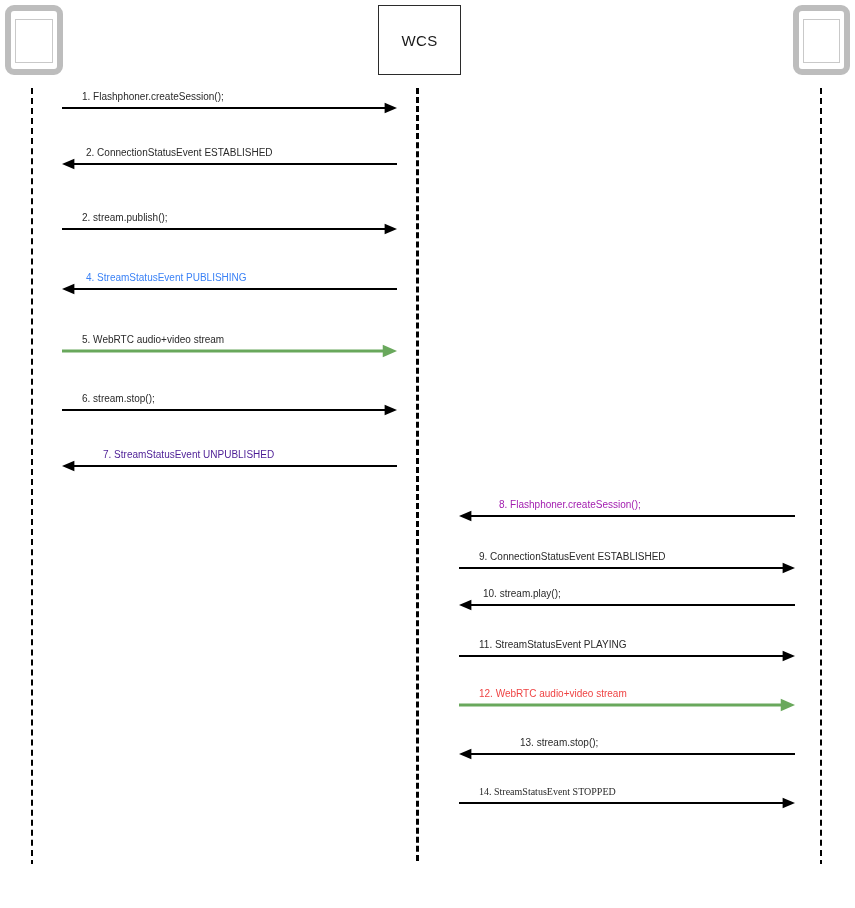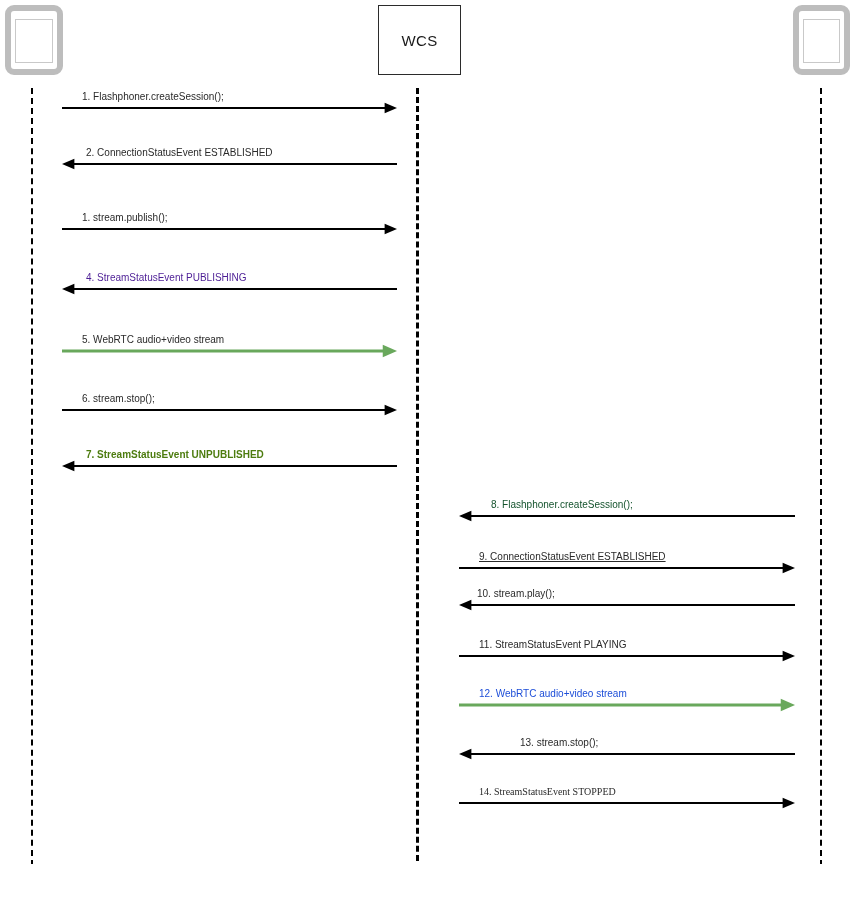--- a/index.html
+++ b/index.html
@@ -108,84 +108,84 @@
         </svg>
       </div>
       <div class="msg" style="left: 62px; top: 164px; width: 335px;">
         <div class="msg-label" style="color: rgb(42, 42, 42); left: 24px;">2. ConnectionStatusEvent ESTABLISHED</div>
         <svg class="msg-arrow" width="335" height="16" viewBox="0 0 335 16" style="top: -8px;">
           <line x1="6.5" y1="8" x2="335" y2="8" stroke="#000000" stroke-width="2"></line>
           <polygon points="0,8 12.35,2.67 12.35,13.33" fill="#000000"></polygon>
         </svg>
       </div>
       <div class="msg" style="left: 62px; top: 229px; width: 335px;">
-        <div class="msg-label" style="color: rgb(42, 42, 42); left: 20px;">1. stream.publish();</div>
+        <div class="msg-label" style="color: rgb(42, 42, 42); left: 20px;">2. stream.publish();</div>
         <svg class="msg-arrow" width="335" height="16" viewBox="0 0 335 16" style="top: -8px;">
           <line x1="0" y1="8" x2="328.5" y2="8" stroke="#000000" stroke-width="2"></line>
           <polygon points="335,8 322.65,2.67 322.65,13.33" fill="#000000"></polygon>
         </svg>
       </div>
       <div class="msg" style="left: 62px; top: 289px; width: 335px;">
-        <div class="msg-label" style="color: #4c1d95; left: 24px;">4. StreamStatusEvent PUBLISHING</div>
+        <div class="msg-label" style="color: #3b82f6; left: 24px;">4. StreamStatusEvent PUBLISHING</div>
         <svg class="msg-arrow" width="335" height="16" viewBox="0 0 335 16" style="top: -8px;">
           <line x1="6.5" y1="8" x2="335" y2="8" stroke="#000000" stroke-width="2"></line>
           <polygon points="0,8 12.35,2.67 12.35,13.33" fill="#000000"></polygon>
         </svg>
       </div>
       <div class="msg" style="left: 62px; top: 351px; width: 335px;">
         <div class="msg-label" style="color: rgb(42, 42, 42); left: 20px;">5. WebRTC audio+video stream</div>
         <svg class="msg-arrow" width="335" height="16" viewBox="0 0 335 16" style="top: -8px;">
           <line x1="0" y1="8" x2="327.5" y2="8" stroke="#69a85c" stroke-width="3.2"></line>
           <polygon points="335,8 320.75,1.8500000000000005 320.75,14.149999999999999" fill="#69a85c"></polygon>
         </svg>
       </div>
       <div class="msg" style="left: 62px; top: 410px; width: 335px;">
         <div class="msg-label" style="color: rgb(42, 42, 42); left: 20px; margin-top: 46px;">6. stream.stop();</div>
         <svg class="msg-arrow" width="335" height="16" viewBox="0 0 335 16" style="top: -8px;">
           <line x1="0" y1="8" x2="328.5" y2="8" stroke="#000000" stroke-width="2"></line>
           <polygon points="335,8 322.65,2.67 322.65,13.33" fill="#000000"></polygon>
         </svg>
       </div>
       <div class="msg" style="left: 62px; top: 466px; width: 335px;">
-        <div class="msg-label" style="color: #4d7c0f; left: 24px; font-weight: bold;">7. StreamStatusEvent UNPUBLISHED</div>
+        <div class="msg-label" style="color: #4c1d95; left: 41px;">7. StreamStatusEvent UNPUBLISHED</div>
         <svg class="msg-arrow" width="335" height="16" viewBox="0 0 335 16" style="top: -8px;">
           <line x1="6.5" y1="8" x2="335" y2="8" stroke="#000000" stroke-width="2"></line>
           <polygon points="0,8 12.35,2.67 12.35,13.33" fill="#000000"></polygon>
         </svg>
       </div>
       <div class="msg" style="left: 459px; top: 516px; width: 336px;">
-        <div class="msg-label" style="color: #14532d; left: 32px;">8. Flashphoner.createSession();</div>
+        <div class="msg-label" style="color: #a21caf; left: 40px;">8. Flashphoner.createSession();</div>
         <svg class="msg-arrow" width="336" height="16" viewBox="0 0 336 16" style="top: -8px;">
           <line x1="6.5" y1="8" x2="336" y2="8" stroke="#000000" stroke-width="2"></line>
           <polygon points="0,8 12.35,2.67 12.35,13.33" fill="#000000"></polygon>
         </svg>
       </div>
       <div class="msg" style="left: 459px; top: 568px; width: 336px;">
-        <div class="msg-label" style="color: rgb(42, 42, 42); left: 20px; text-decoration: underline;">9. ConnectionStatusEvent ESTABLISHED</div>
+        <div class="msg-label" style="color: rgb(42, 42, 42); left: 20px;">9. ConnectionStatusEvent ESTABLISHED</div>
         <svg class="msg-arrow" width="336" height="16" viewBox="0 0 336 16" style="top: -8px;">
           <line x1="0" y1="8" x2="329.5" y2="8" stroke="#000000" stroke-width="2"></line>
           <polygon points="336,8 323.65,2.67 323.65,13.33" fill="#000000"></polygon>
         </svg>
       </div>
       <div class="msg" style="left: 459px; top: 605px; width: 336px;">
-        <div class="msg-label" style="color: rgb(42, 42, 42); left: 18px;">10. stream.play();</div>
+        <div class="msg-label" style="color: rgb(42, 42, 42); left: 24px;">10. stream.play();</div>
         <svg class="msg-arrow" width="336" height="16" viewBox="0 0 336 16" style="top: -8px;">
           <line x1="6.5" y1="8" x2="336" y2="8" stroke="#000000" stroke-width="2"></line>
           <polygon points="0,8 12.35,2.67 12.35,13.33" fill="#000000"></polygon>
         </svg>
       </div>
       <div class="msg" style="left: 459px; top: 656px; width: 336px;">
         <div class="msg-label" style="color: rgb(42, 42, 42); left: 20px;">11. StreamStatusEvent PLAYING</div>
         <svg class="msg-arrow" width="336" height="16" viewBox="0 0 336 16" style="top: -8px;">
           <line x1="0" y1="8" x2="329.5" y2="8" stroke="#000000" stroke-width="2"></line>
           <polygon points="336,8 323.65,2.67 323.65,13.33" fill="#000000"></polygon>
         </svg>
       </div>
       <div class="msg" style="left: 459px; top: 705px; width: 336px;">
-        <div class="msg-label" style="color: #1d4ed8; left: 20px;">12. WebRTC audio+video stream</div>
+        <div class="msg-label" style="color: #ef4444; left: 20px;">12. WebRTC audio+video stream</div>
         <svg class="msg-arrow" width="336" height="16" viewBox="0 0 336 16" style="top: -8px;">
           <line x1="0" y1="8" x2="328.5" y2="8" stroke="#69a85c" stroke-width="3.2"></line>
           <polygon points="336,8 321.75,1.8500000000000005 321.75,14.149999999999999" fill="#69a85c"></polygon>
         </svg>
       </div>
       <div class="msg" style="left: 459px; top: 754px; width: 336px;">
         <div class="msg-label" style="color: rgb(42, 42, 42); left: 24px; margin-left: 37px;">13. stream.stop();</div>
         <svg class="msg-arrow" width="336" height="16" viewBox="0 0 336 16" style="top: -8px;">
           <line x1="6.5" y1="8" x2="336" y2="8" stroke="#000000" stroke-width="2"></line>
           <polygon points="0,8 12.35,2.67 12.35,13.33" fill="#000000"></polygon>

